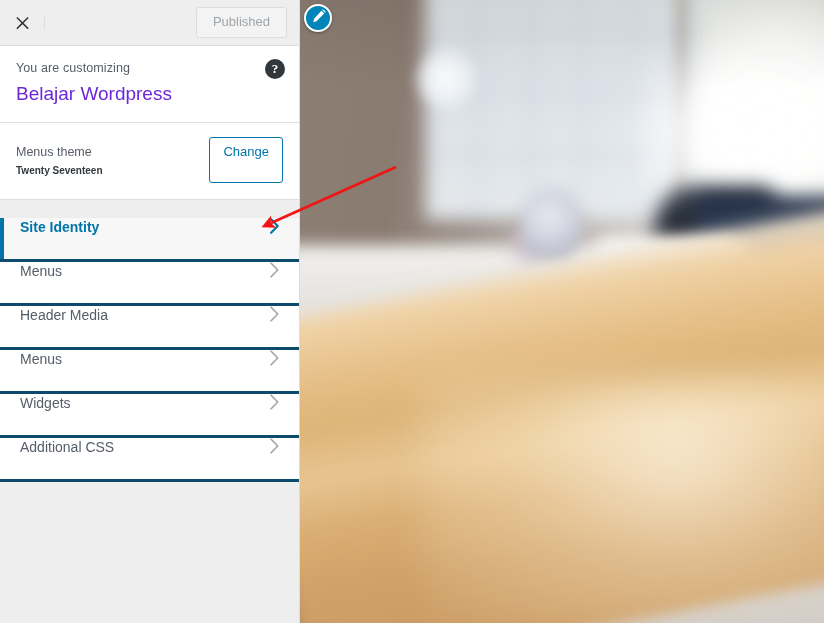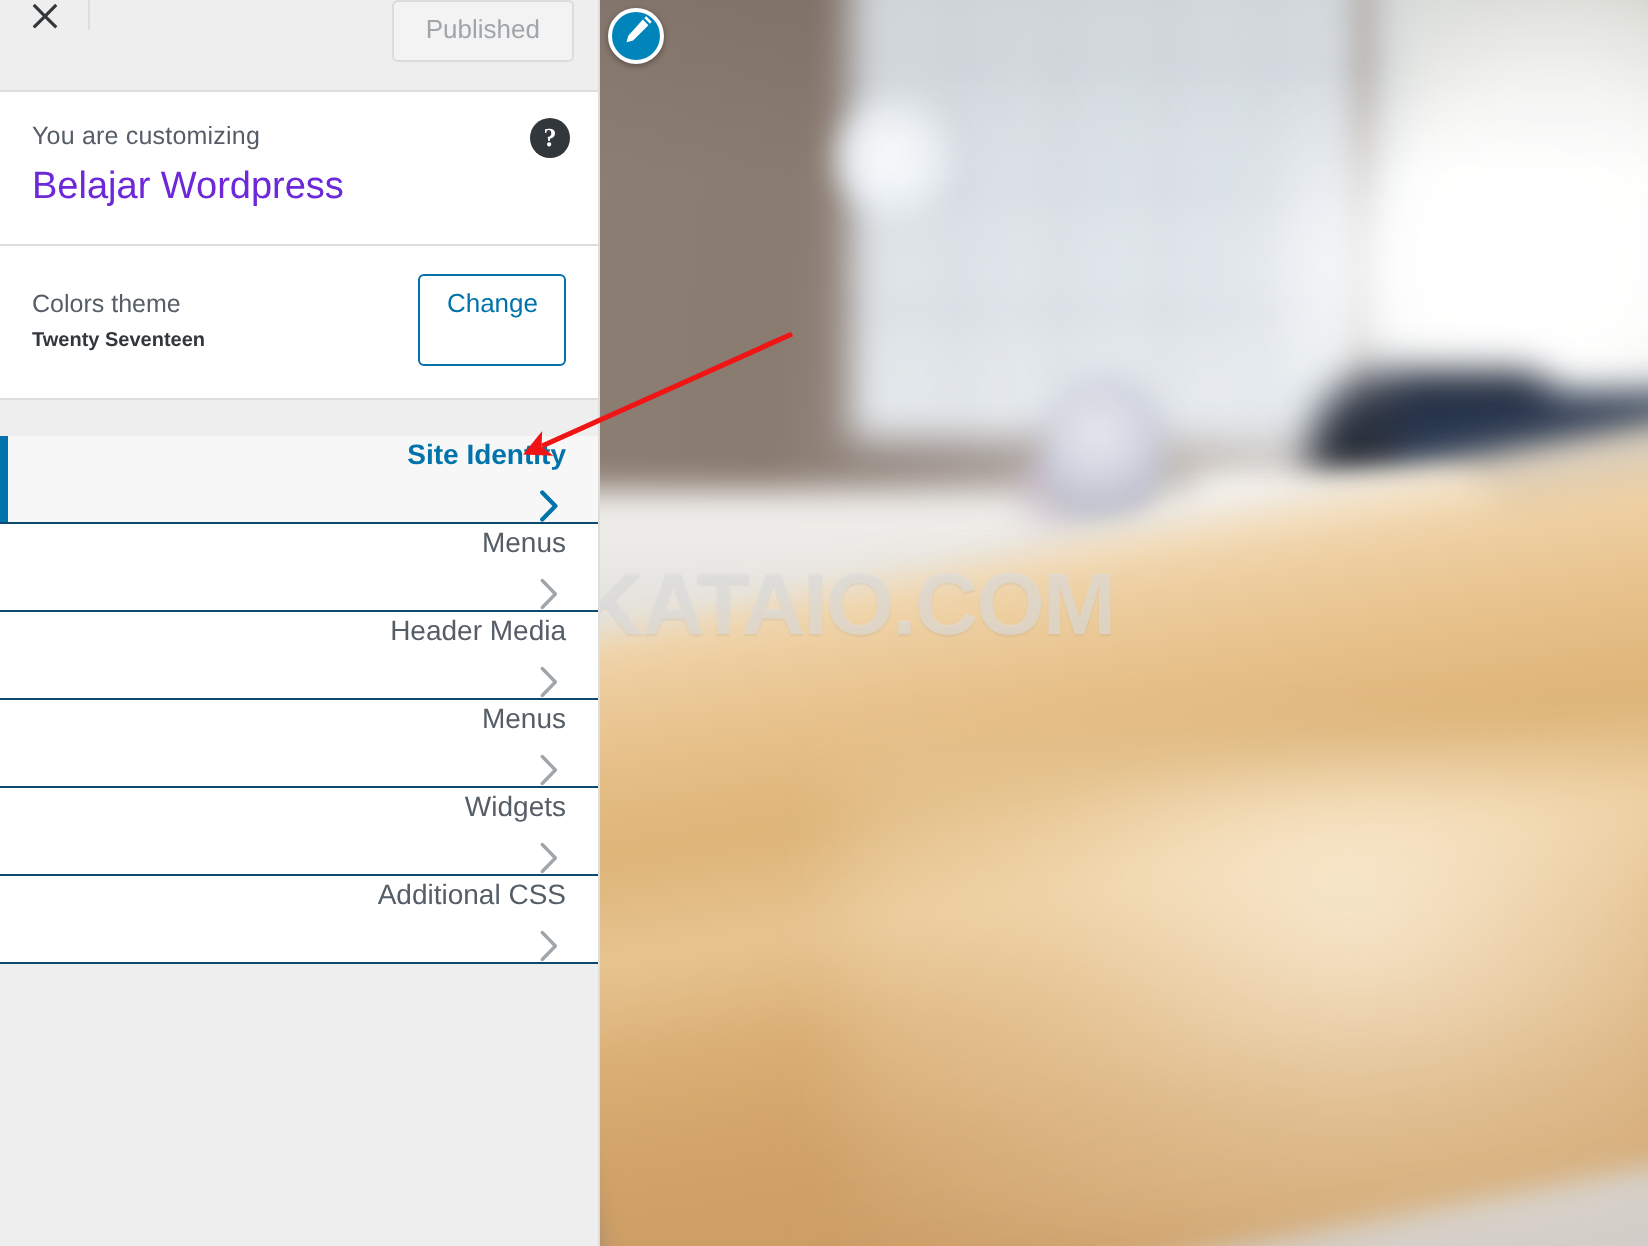--- a/index.html
+++ b/index.html
@@ -28,21 +28,21 @@
     z-index: 5;
   }
 
   
   .cust-topbar {
     height: 46px;
     min-height: 46px;
     background: #eeeeee;
     border-bottom: 1px solid #ddd;
     display: flex;
-    align-items: flex-start;
+    align-items: center;
   }
   .close-btn {
     width: 45px;
     min-width: 45px;
     border-right: 1px solid #ddd;
     display: flex;
     align-items: center;
     justify-content: center;
     cursor: pointer;
     background: #eeeeee;
@@ -144,26 +144,25 @@
   
   .panel-list {
     background: #eeeeee;
     flex: 1;
     overflow: hidden;
   }
   .panel-item {
     position: relative;
     height: 44px;
     background: #ffffff;
-    border-bottom: 1px solid #0c4a6e;
-    display: flex;
-    align-items: flex-end;
+    border-bottom: 3px solid #0c4a6e;
+    display: flex;
+    align-items: flex-start;
     padding: 0 16px 0 20px;
     cursor: pointer;
-    flex-direction: column;
   }
   .panel-item .panel-label {
     flex: 1;
     font-size: 14px;
     color: #555d66;
     line-height: 1.4;
   }
   .panel-item .chev {
     width: 18px;
     display: flex;
@@ -372,21 +371,21 @@
     </div>
 
     <div class="cust-info">
       <div class="eyebrow">You are customizing</div>
       <div class="site-title">Belajar Wordpress</div>
       <div class="help-icon">?</div>
     </div>
 
     <div class="theme-section">
       <div class="theme-text">
-        <div class="theme-label">Colors theme</div>
+        <div class="theme-label">Menus theme</div>
         <div class="theme-name">Twenty Seventeen</div>
       </div>
       <button class="change-btn">Change</button>
     </div>
 
     <div class="panel-gap"></div>
 
     <div class="panel-list" id="panel-list">
         <div class="panel-item active">
           <span class="panel-label">Site Identity</span>
@@ -453,21 +452,20 @@
       <div class="ly counter"></div>
       <div class="ly counter-r"></div>
       <div class="ly kettle-h"></div>
       <div class="ly kettle"></div>
       <div class="ly table-edge"></div>
       <div class="ly table"></div>
       <div class="ly table-sheen"></div>
       <div class="ly vignette-top"></div>
     </div>
 
-    <div class="watermark">KATAIO.COM</div>
 
     <div class="edit-shortcut">
       <span>
         <svg width="15" height="15" viewBox="0 0 20 20" aria-hidden="true">
           <path d="M13.9 2.4 L17.6 6.1 L7.4 16.3 L3.0 17.5 L4.2 13.1 Z M14.9 1.4 L16.1 0.2 L19.8 3.9 L18.6 5.1 Z" fill="#ffffff"></path>
         </svg>
       </span>
     </div>
   </div>
 

